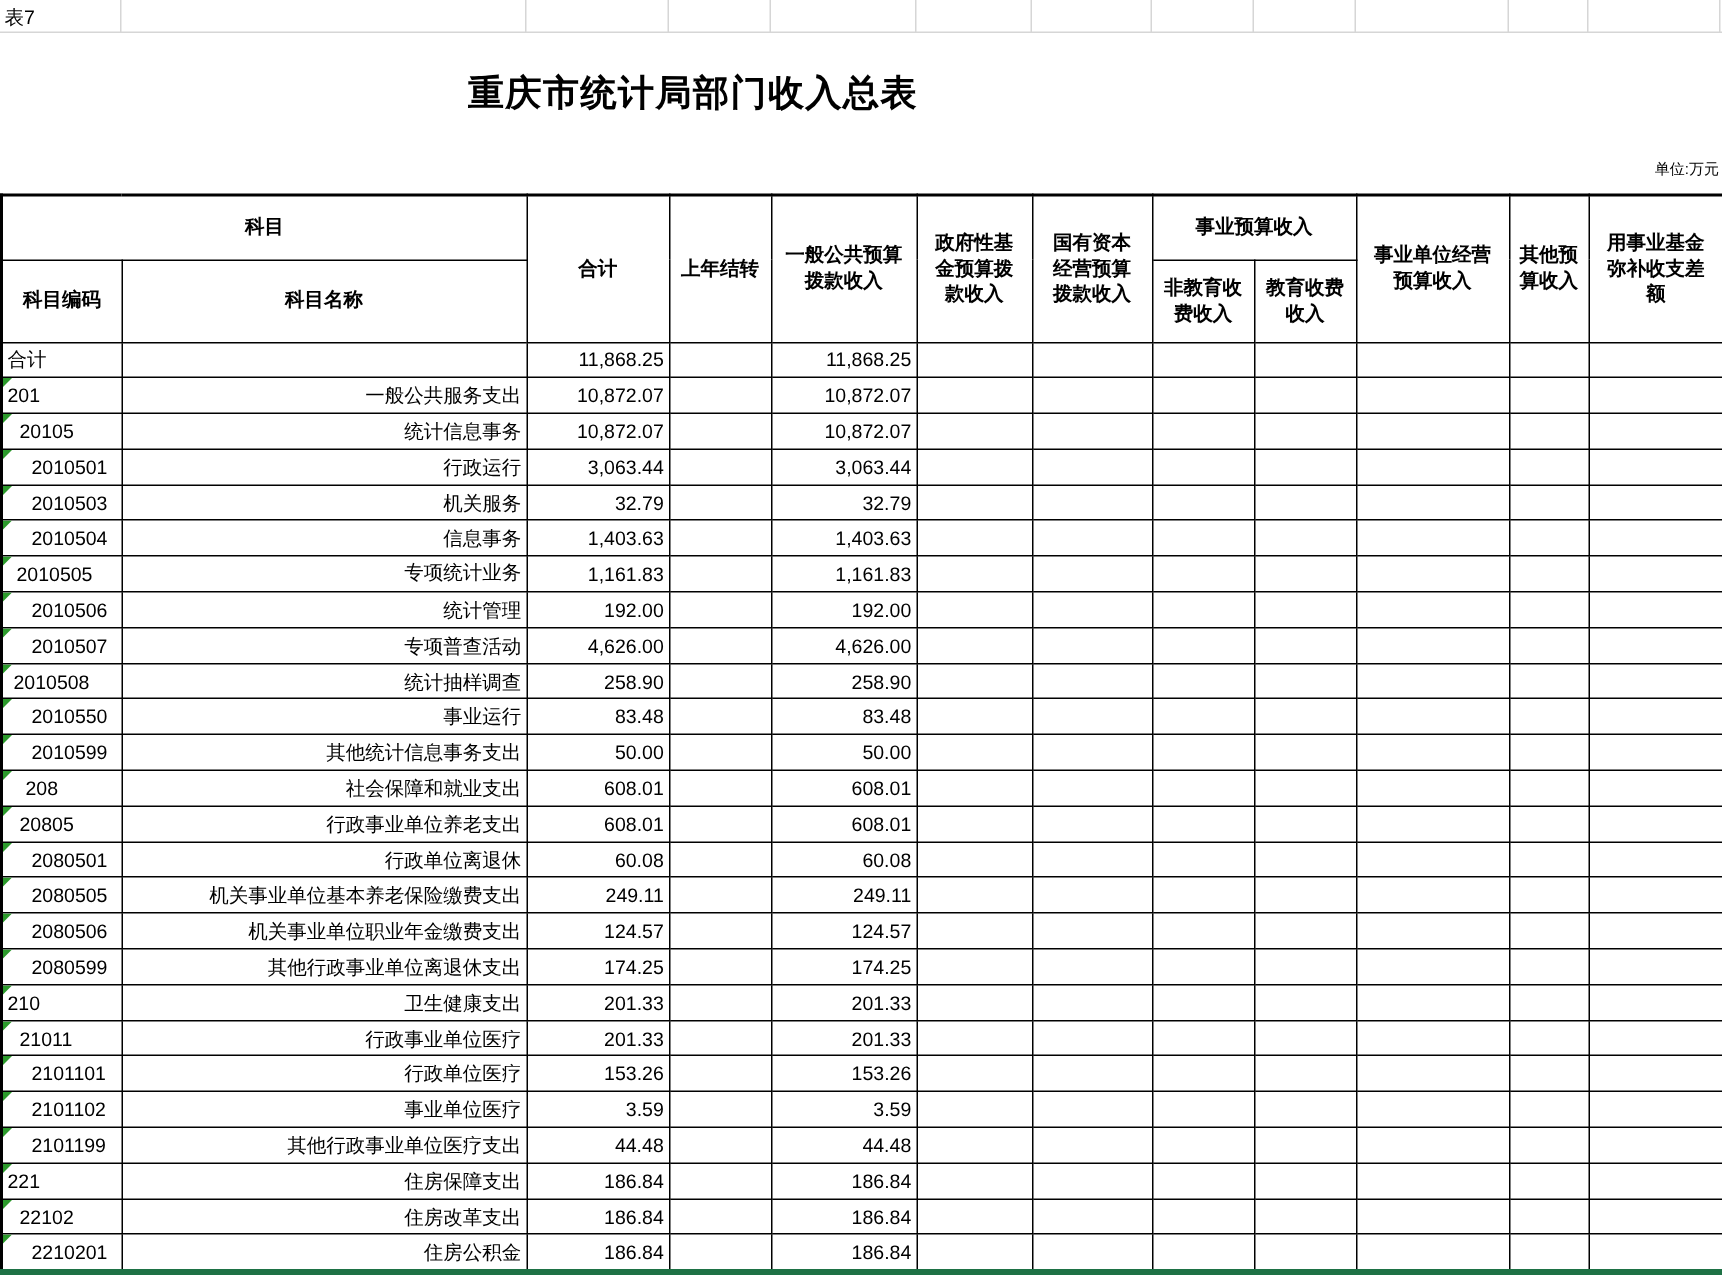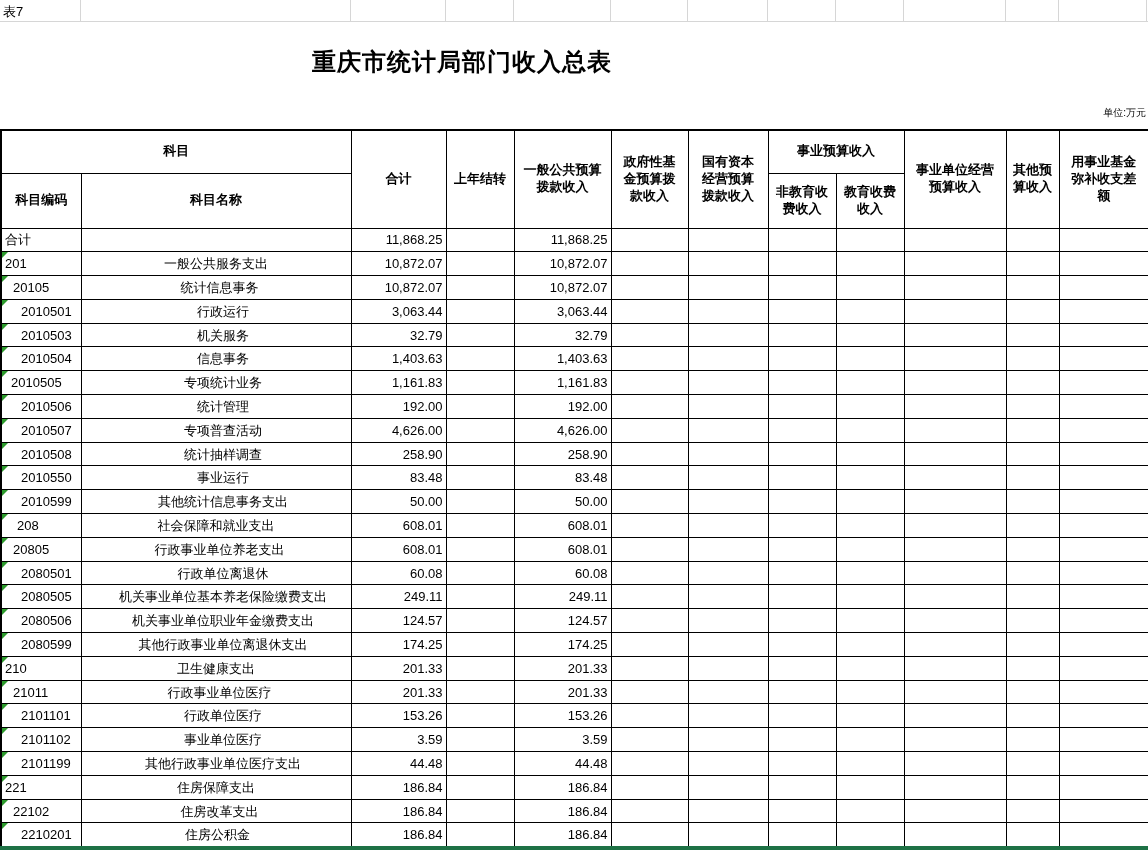--- a/index.html
+++ b/index.html
@@ -20,21 +20,21 @@
   .unit-note{position:absolute;right:2px;top:106px;font-size:10px;}
   
   table.tbl{position:absolute;left:0;top:129px;width:1148px;border-collapse:collapse;table-layout:fixed;border:2px solid var(--line);}
   .tbl th,.tbl td{border:1px solid var(--line);overflow:hidden;}
   .tbl th{font-size:13px;font-weight:700;text-align:center;vertical-align:middle;padding:0 6px;line-height:1.3;}
   .tbl th.p8{padding:0 8px;}
   .tbl thead tr.h1{height:43px;}
   .tbl thead tr.h2{height:55px;}
   .tbl tbody td{height:23.8px;font-size:13px;vertical-align:middle;padding:0 3px;white-space:nowrap;line-height:1;}
   .tbl tbody td.code{position:relative;text-align:left;}
-  .tbl tbody td.name{text-align:center;}
+  .tbl tbody td.name{text-align:right;}
   .tbl tbody td.num{text-align:right;}
   .tri{position:absolute;left:0;top:0;width:0;height:0;border-top:6px solid var(--tri);border-right:6px solid transparent;}
   
   .bottom-bar{position:absolute;left:0;bottom:0;width:1148px;height:4px;background:var(--bar);}
 </style>
 </head>
 <body>
 
 <div class="top-row" id="topRow">
   <span class="sheet-label">表7</span>
@@ -170,21 +170,21 @@
         <td class="num"></td>
         <td class="num"></td>
         <td class="num"></td>
         <td class="num"></td>
         <td class="num"></td>
         <td class="num"></td>
         <td class="num"></td>
       </tr>
       <tr>
         <td class="code" style="padding-left: 9px;"><span class="tri"></span><span>2010505</span></td>
-        <td class="name" style="padding-left: 17px;">专项统计业务</td>
+        <td class="name" style="padding-left: 17px; font-family: Liberation Mono, monospace;">专项统计业务</td>
         <td class="num">1,161.83</td>
         <td class="num"></td>
         <td class="num">1,161.83</td>
         <td class="num"></td>
         <td class="num"></td>
         <td class="num"></td>
         <td class="num"></td>
         <td class="num"></td>
         <td class="num"></td>
         <td class="num"></td>
@@ -211,21 +211,21 @@
         <td class="num">4,626.00</td>
         <td class="num"></td>
         <td class="num"></td>
         <td class="num"></td>
         <td class="num"></td>
         <td class="num"></td>
         <td class="num"></td>
         <td class="num"></td>
       </tr>
       <tr>
-        <td class="code" style="padding-left: 19px;"><span class="tri"></span><span>2010508</span></td>
+        <td class="code" style="padding-left: 7px;"><span class="tri"></span><span>2010508</span></td>
         <td class="name" style="padding-left: 17px;">统计抽样调查</td>
         <td class="num">258.90</td>
         <td class="num"></td>
         <td class="num">258.90</td>
         <td class="num"></td>
         <td class="num"></td>
         <td class="num"></td>
         <td class="num"></td>
         <td class="num"></td>
         <td class="num"></td>

